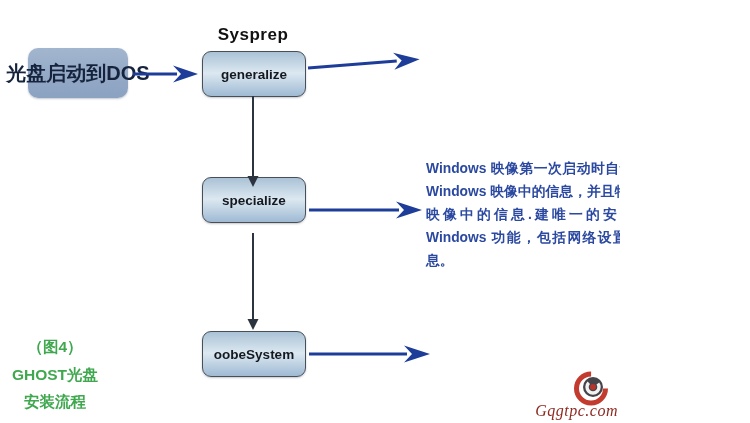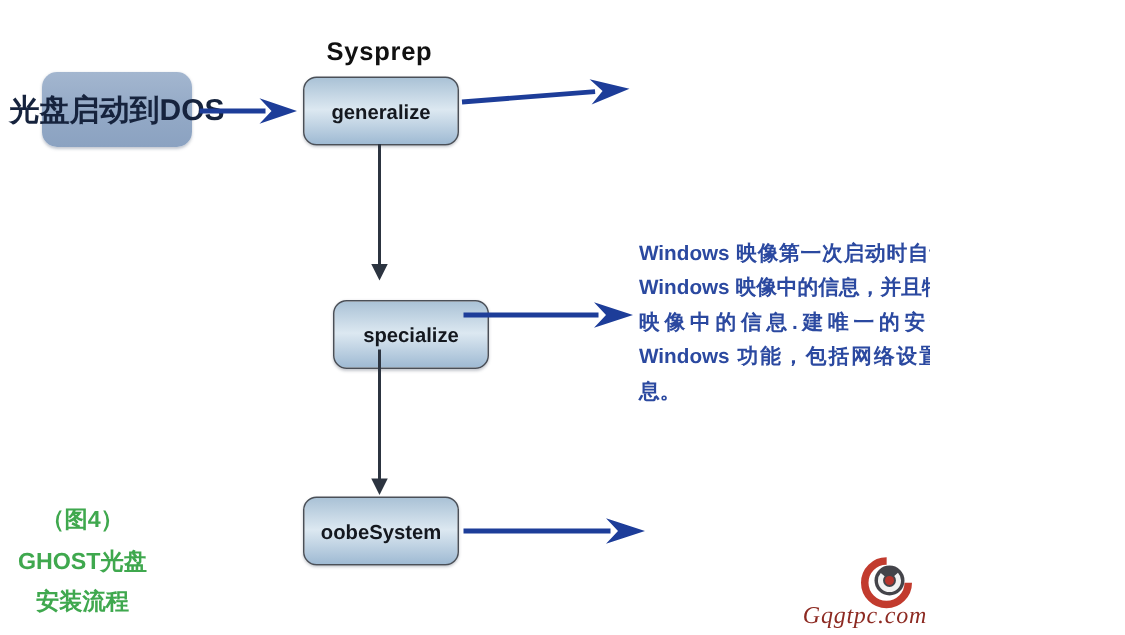--- a/index.html
+++ b/index.html
@@ -42,21 +42,21 @@
     border-radius: 9px;
     display: flex; align-items: center; justify-content: center;
     box-shadow: 0 1px 2px rgba(60,70,90,0.3);
   }
   .stage-box span {
     font-size: 13.5px;
     font-weight: bold;
     color: #14181f;
   }
   .box-generalize { left: 202px; top: 51px; }
-  .box-specialize { left: 202px; top: 200px; margin-left: 20px; }
+  .box-specialize { left: 202px; top: 177px; }
   .box-oobe       { left: 202px; top: 331px; }
   .connectors { position: absolute; left: 0; top: 0; }
   .desc {
     position: absolute;
     margin: 0;
     font-size: 13.8px;
     font-weight: 600;
     color: #2b49a0;
     line-height: 22.5px;
     text-align: justify;

